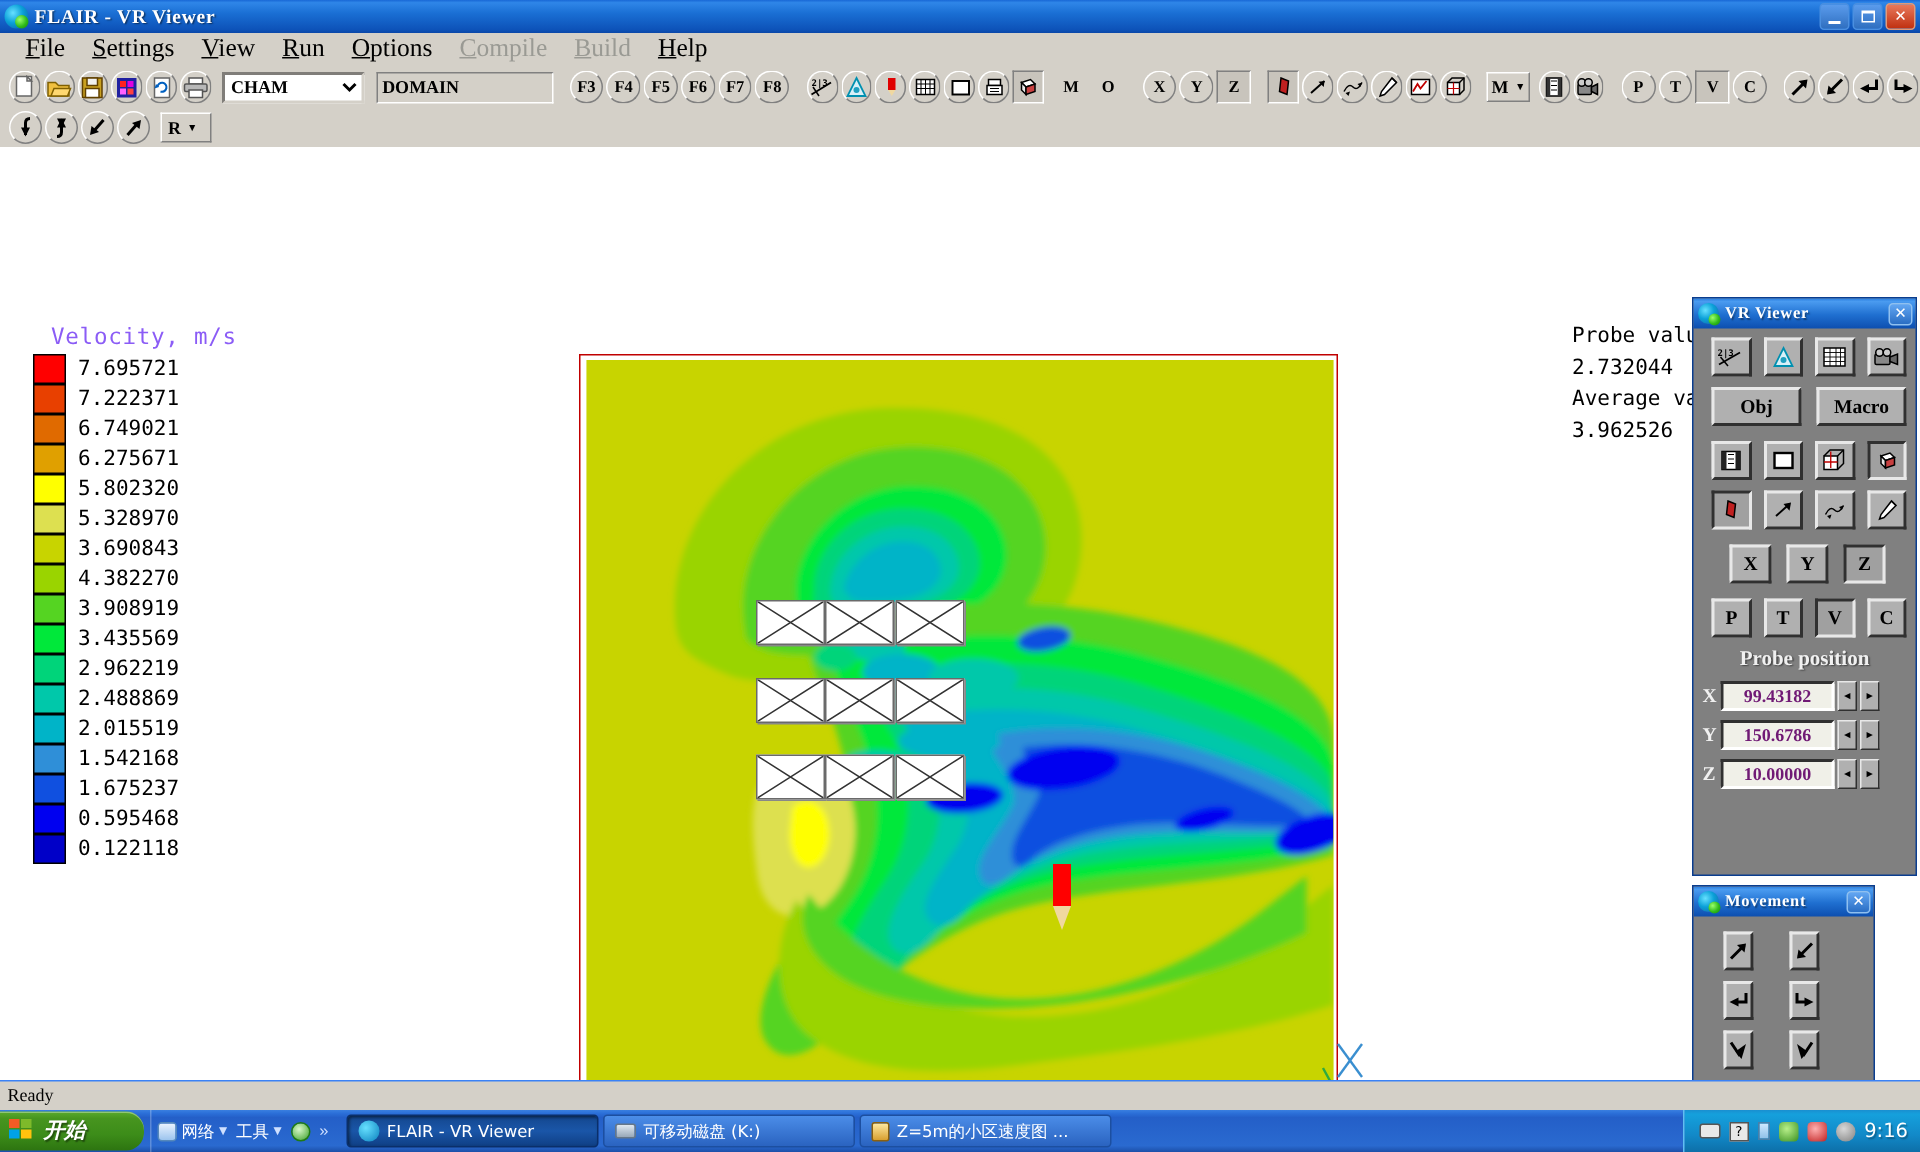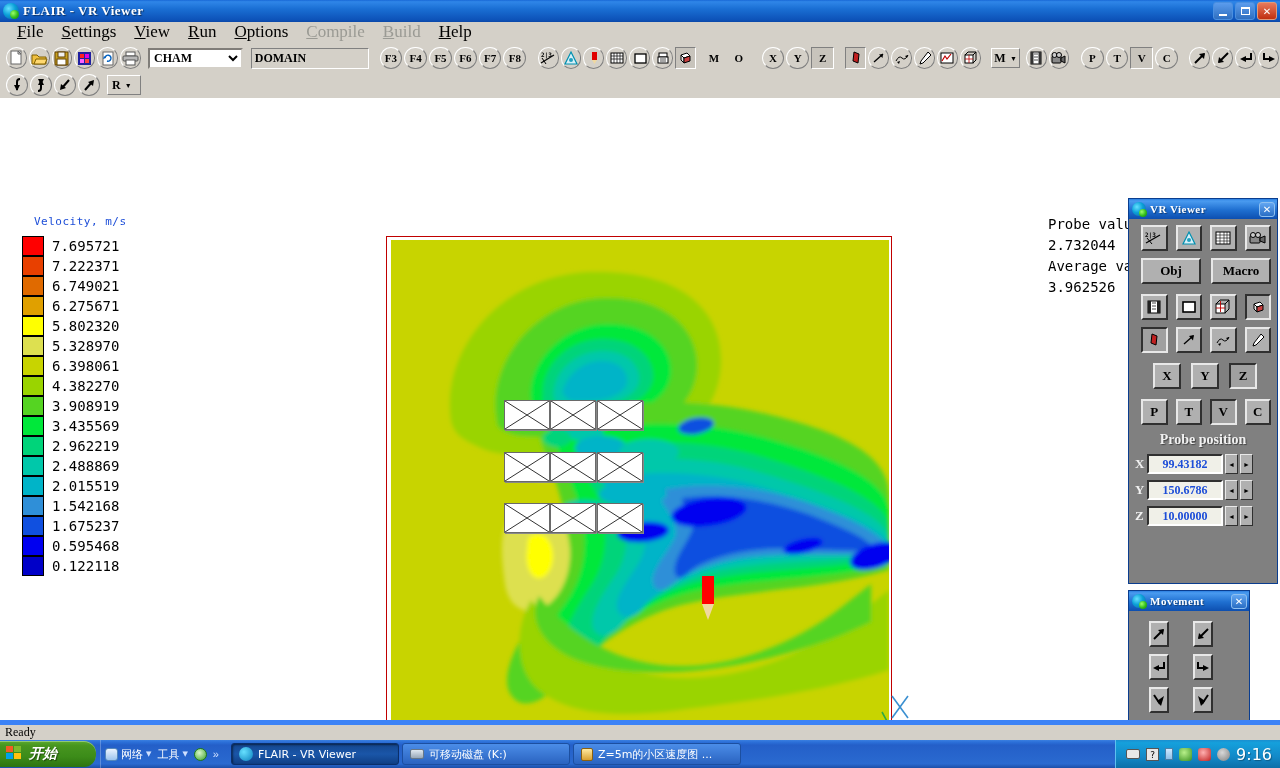--- a/index.html
+++ b/index.html
@@ -111,21 +111,21 @@
 
   
   #canvas{
     position:absolute;left:0;top:98px;width:1280px;height:622px;background:#ffffff;
     overflow:hidden;
   }
 
   
   #legend-title{
     position:absolute;left:34px;top:117px;font-family:"DejaVu Sans Mono",monospace;
-    font-size:11px;color:#1d4ed8;letter-spacing:.5px;white-space:nowrap;
+    font-size:15px;color:#8b5cf6;letter-spacing:.5px;white-space:nowrap;
   }
   #legend{position:absolute;left:22px;top:138px;}
   .lgrow{display:flex;align-items:center;height:20px;}
   .lgsw{width:22px;height:20px;border:1px solid #000;margin-right:8px;}
   .lglbl{font-family:"DejaVu Sans Mono",monospace;font-size:14px;color:#000;white-space:nowrap;}
 
   
   #probe-readout{position:absolute;left:1048px;top:116px;
     font-family:"DejaVu Sans Mono",monospace;font-size:14px;color:#000;line-height:21px;white-space:nowrap;}
 
@@ -188,41 +188,41 @@
   .prow.tight{gap:24px;}
   .plabel{color:#f0f0f0;font-family:"Liberation Serif",serif;font-weight:bold;font-size:14px;
     text-align:center;margin:6px 0 6px 0;text-shadow:1px 1px 1px #444;}
   .spin{display:flex;align-items:center;margin-bottom:6px;}
   .spin .ax{color:#f0f0f0;font-family:"Liberation Serif",serif;font-weight:bold;font-size:13px;width:12px;}
   .spin .val{
     width:76px;height:20px;background:#f0f0e8;
     border-top:2px solid #303030;border-left:2px solid #303030;
     border-right:2px solid #fff;border-bottom:2px solid #fff;
     font-family:"Liberation Serif",serif;font-weight:bold;font-size:12px;
-    display:flex;align-items:center;justify-content:center;color:#1d4ed8;
+    display:flex;align-items:center;justify-content:center;color:#701a75;
   }
   .spin .sb{
     width:13px;height:20px;margin-left:2px;
     border-top:1px solid #e8e8e8;border-left:1px solid #e8e8e8;
     border-right:1px solid #303030;border-bottom:1px solid #303030;
     background:#b0b0b0;display:flex;align-items:center;justify-content:center;font-size:7px;color:#000;
   }
   .mouse-btn{
     width:60px;height:20px;background:#b0b0b0;
     border-top:2px solid #e8e8e8;border-left:2px solid #e8e8e8;
     border-right:2px solid #303030;border-bottom:2px solid #303030;
     display:flex;align-items:center;justify-content:center;
     font-family:"Liberation Serif",serif;font-weight:bold;font-size:13px;color:#000;
     margin:4px auto 0 auto;
   }
 
   
   #statusbar{
     position:absolute;left:0;top:720px;width:1280px;height:20px;background:#d4d0c8;
-    border-top:5px solid #3b82f6;display:flex;align-items:center;
+    border-top:1px solid #3b82f6;display:flex;align-items:center;
   }
   #statusbar .stext{font-family:"Liberation Serif",serif;font-size:12px;color:#000;padding-left:5px;}
 
   
   #taskbar{
     position:absolute;left:0;top:740px;width:1280px;height:28px;
     background:linear-gradient(to bottom,#3a7fe0 0%,#2b6fd8 8%,#245fc8 18%,#2a6ad0 85%,#1c4fa8 100%);
     display:flex;align-items:center;
   }
   #startbtn{
@@ -249,21 +249,21 @@
     border:1px solid #1c4fa0;
   }
   .task.active{background:linear-gradient(to bottom,#1d4f9c,#11innerd0);
     background:linear-gradient(to bottom,#14478f 0%,#1a56a8 50%,#0f3f85 100%);
     border:1px solid #0a2f6a;box-shadow:inset 1px 1px 2px rgba(0,0,0,.5);}
   .tray{
     display:flex;align-items:center;gap:6px;height:28px;padding:0 8px 0 10px;
     background:linear-gradient(to bottom,#1a8fd0 0%,#15a0dc 10%,#1289c8 60%,#0d6fa8 100%);
     border-left:1px solid #5fc0f0;
   }
-  .tray .clock{color:#fff;font-size:16px;font-family:"DejaVu Sans",sans-serif;
+  .tray .clock{color:#fff;font-size:13px;font-family:"DejaVu Sans",sans-serif;
     text-shadow:1px 1px 1px rgba(0,0,0,.3);}
 </style>
 </head>
 <body>
 
 <div id="titlebar">
   <div class="tb-icon"></div>
   <div class="tb-title">FLAIR - VR Viewer</div>
   <div class="tbbtns">
     <div class="tbbtn" style="align-items:flex-end;padding-bottom:3px;">
@@ -551,21 +551,21 @@
       <div class="lgrow">
         <div class="lgsw" style="background: rgb(255, 255, 0);"></div>
         <div class="lglbl">5.802320</div>
       </div>
       <div class="lgrow">
         <div class="lgsw" style="background: rgb(221, 224, 80);"></div>
         <div class="lglbl">5.328970</div>
       </div>
       <div class="lgrow">
         <div class="lgsw" style="background: rgb(200, 212, 0);"></div>
-        <div class="lglbl">6.398061</div>
+        <div class="lglbl">3.690843</div>
       </div>
       <div class="lgrow">
         <div class="lgsw" style="background: rgb(154, 212, 0);"></div>
         <div class="lglbl">4.382270</div>
       </div>
       <div class="lgrow">
         <div class="lgsw" style="background: rgb(85, 212, 34);"></div>
         <div class="lglbl">3.908919</div>
       </div>
       <div class="lgrow">

